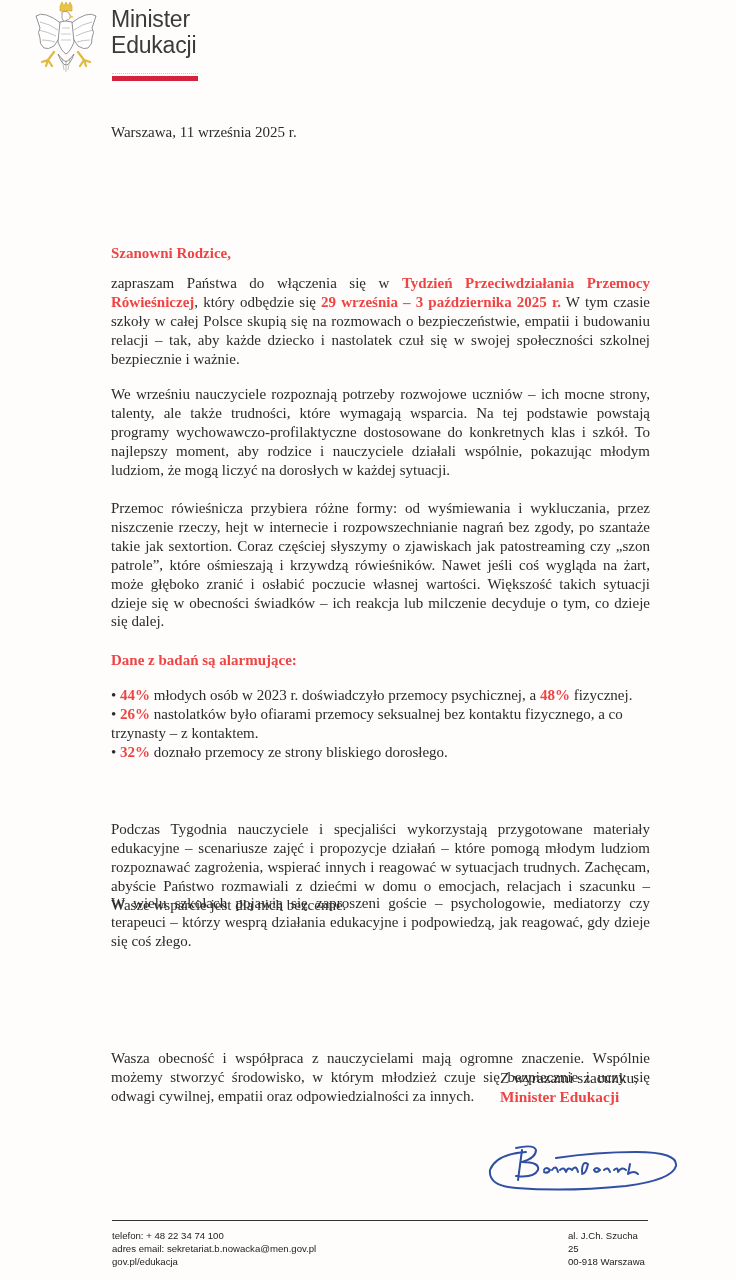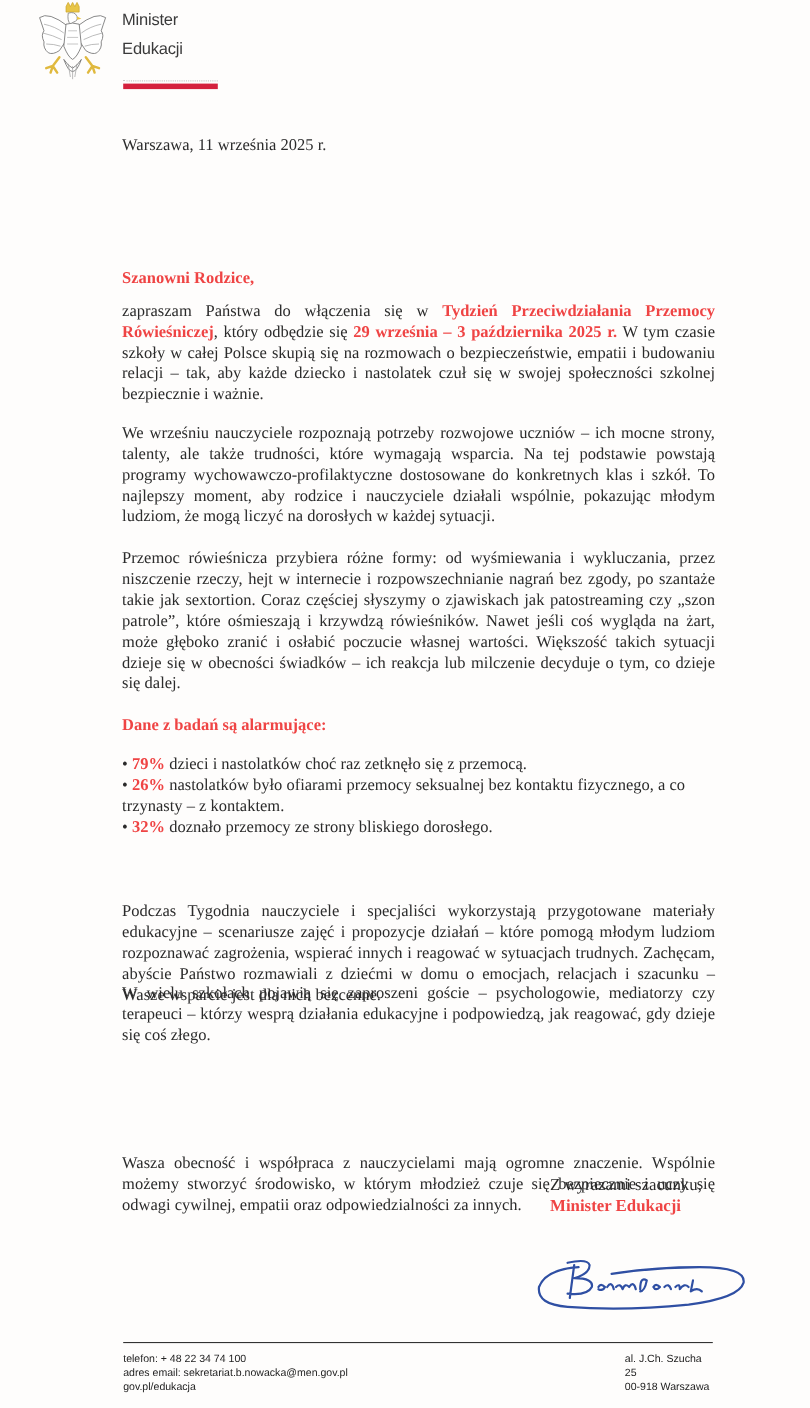--- a/index.html
+++ b/index.html
@@ -2,21 +2,21 @@
 <html><head>
 <meta charset="utf-8">
 <style>
   html, body { margin:0; padding:0; }
   body {
     width:736px; height:1280px; background:#fefdfc; position:relative; overflow:hidden;
     font-family:"Liberation Serif", serif; color:#2b2b2b;
   }
   .header { position:absolute; left:24px; top:2px; width:220px; height:80px; }
   .eagle { position:absolute; left:10px; top:0px; width:64px; height:76px; }
-  .brand { position:absolute; left:87px; top:4px; font-family:"Liberation Sans", sans-serif; font-size:15px; line-height:26px; color:#3a3a3a; letter-spacing:-0.2px; }
+  .brand { position:absolute; left:87px; top:4px; font-family:"Liberation Sans", sans-serif; font-size:23px; line-height:26px; color:#3a3a3a; letter-spacing:-0.2px; }
   .flag { position:absolute; left:88px; top:68px; width:86px; }
   .flag .white { height:3px; border-bottom:1px dotted #c9c9c9; }
   .flag .red { height:5px; background:#d4213d; margin-top:2px; }
   .p { position:absolute; left:111px; width:539px; font-size:15px; line-height:18.9px; text-align:justify; margin:0; }
   .p.left { text-align:left; }
   b { font-weight:bold; color:#ef4444; }
 
   .closing { position:absolute; left:500px; top:1068px; font-size:15.3px; line-height:19px; width:150px; }
   .signature { position:absolute; left:486px; top:1140px; width:196px; height:56px; }
 
@@ -65,21 +65,21 @@
 
 <p class="p" style="top:274px;"><span>zapraszam Państwa do włączenia się w </span><b>Tydzień Przeciwdziałania Przemocy Rówieśniczej</b><span>, który odbędzie się </span><b>29 września – 3 października 2025 r.</b><span> W tym czasie szkoły w całej Polsce skupią się na rozmowach o bezpieczeństwie, empatii i budowaniu relacji – tak, aby każde dziecko i nastolatek czuł się w swojej społeczności szkolnej bezpiecznie i ważnie.</span></p>
 
 <p class="p" style="top:385px;">We wrześniu nauczyciele rozpoznają potrzeby rozwojowe uczniów – ich mocne strony, talenty, ale także trudności, które wymagają wsparcia. Na tej podstawie powstają programy wychowawczo-profilaktyczne dostosowane do konkretnych klas i szkół. To najlepszy moment, aby rodzice i nauczyciele działali wspólnie, pokazując młodym ludziom, że mogą liczyć na dorosłych w każdej sytuacji.</p>
 
 <p class="p" style="top:499px;">Przemoc rówieśnicza przybiera różne formy: od wyśmiewania i wykluczania, przez niszczenie rzeczy, hejt w internecie i rozpowszechnianie nagrań bez zgody, po szantaże takie jak sextortion. Coraz częściej słyszymy o zjawiskach jak patostreaming czy „szon patrole”, które ośmieszają i krzywdzą rówieśników. Nawet jeśli coś wygląda na żart, może głęboko zranić i osłabić poczucie własnej wartości. Większość takich sytuacji dzieje się w obecności świadków – ich reakcja lub milczenie decyduje o tym, co dzieje się dalej.</p>
 
 <div class="p left" style="top:651px;"><b>Dane z badań są alarmujące:</b></div>
 
 <div class="p left" style="top:686px;">
-  <div><span>• </span><b>79%</b><span> dzieci i nastolatków choć raz zetknęło się z przemocą.</span></div>
+  <div><span>• </span><b>44%</b><span> młodych osób w 2023 r. doświadczyło przemocy psychicznej, a </span><b>48%</b><span> fizycznej.</span></div>
   <div><span>• </span><b>26%</b><span> nastolatków było ofiarami przemocy seksualnej bez kontaktu fizycznego, a co trzynasty – z kontaktem.</span></div>
   <div><span>• </span><b>32%</b><span> doznało przemocy ze strony bliskiego dorosłego.</span></div>
 </div>
 
 <p class="p" style="top:820px;">Podczas Tygodnia nauczyciele i specjaliści wykorzystają przygotowane materiały edukacyjne – scenariusze zajęć i propozycje działań – które pomogą młodym ludziom rozpoznawać zagrożenia, wspierać innych i reagować w sytuacjach trudnych. Zachęcam, abyście Państwo rozmawiali z dziećmi w domu o emocjach, relacjach i szacunku – Wasze wsparcie jest dla nich bezcenne.</p>
 
 <p class="p" style="top:894px;">W wielu szkołach pojawią się zaproszeni goście – psychologowie, mediatorzy czy terapeuci – którzy wesprą działania edukacyjne i podpowiedzą, jak reagować, gdy dzieje się coś złego.</p>
 
 <p class="p" style="top:1049px;">Wasza obecność i współpraca z nauczycielami mają ogromne znaczenie. Wspólnie możemy stworzyć środowisko, w którym młodzież czuje się bezpiecznie i uczy się odwagi cywilnej, empatii oraz odpowiedzialności za innych.</p>
 

